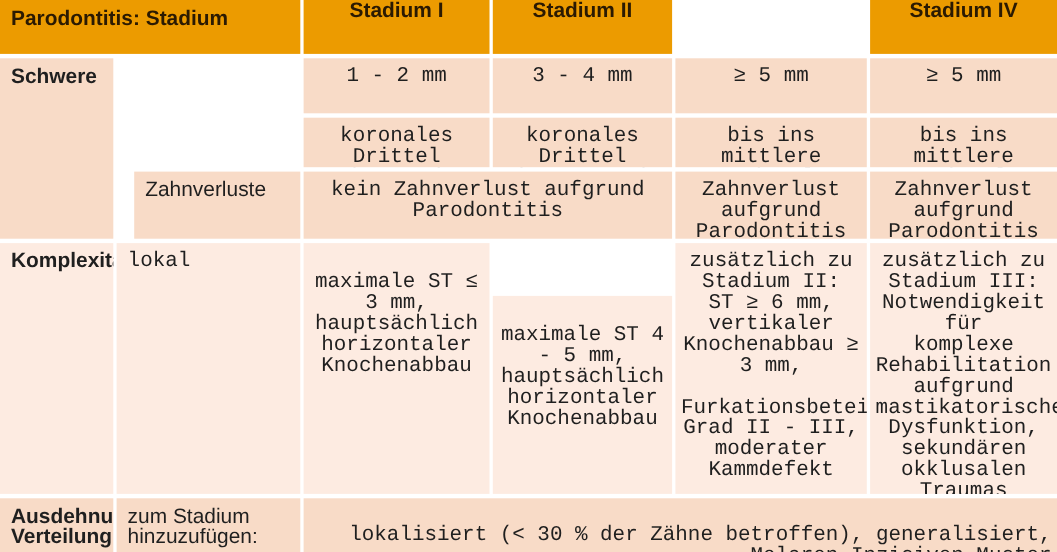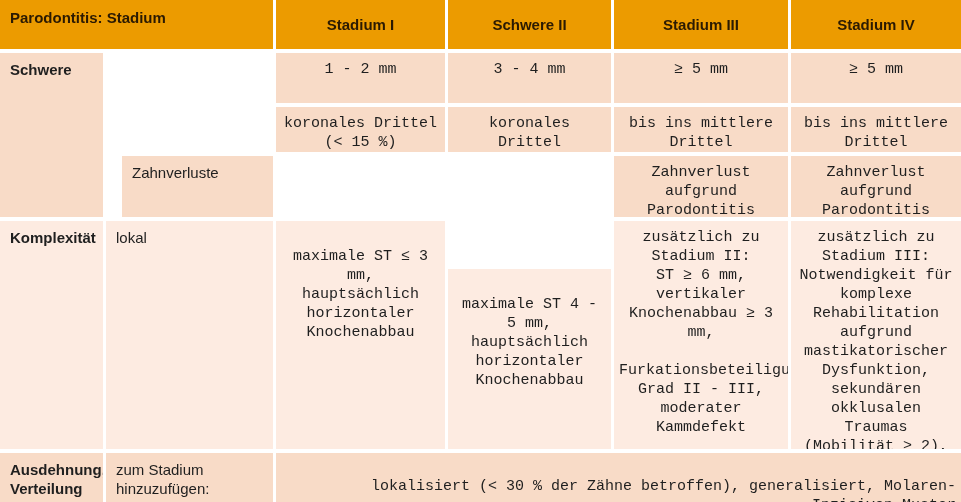--- a/index.html
+++ b/index.html
@@ -4,70 +4,70 @@
 <style>
   html,body{margin:0;padding:0;background:#ffffff;}
   .table{
     width:961px;height:502px;
     display:grid;
     grid-template-columns:103px 167px 169px 163px 174px 170px;
     grid-template-rows:49px 50px 45px 61px 228px 49px;
     column-gap:3px;row-gap:4px;
     background:#ffffff;
     font-family:"Liberation Sans","DejaVu Sans",sans-serif;
-    font-size:15px;line-height:19px;color:#1f1f1f;
+    font-size:19px;line-height:19px;color:#1f1f1f;
     box-sizing:border-box;
   }
   .cell{white-space:pre-line;box-sizing:border-box;overflow:hidden;}
-  .hdr{background:#EC9B00;color:#2b1a02;font-weight:bold;text-align:center;padding-top:15px;}
+  .hdr{background:#EC9B00;color:#2b1a02;font-weight:bold;text-align:center;padding-top:0;}
   .hdr-title{text-align:left;padding:8px 8px 0 10px;}
   .dark{background:#F8DBC7;}
   .light{background:#FDEBE1;}
   .lbl{text-align:left;padding:7px 8px 0 10px;}
   .bold{font-weight:bold;}
   .val{text-align:center;padding:7px 5px 0 5px;font-family:Liberation Mono, monospace;}
   .val-btm{text-align:right;padding-top:24px;}
 </style>
 </head>
 <body>
 
 <div class="table">
 
   <div class="cell hdr hdr-title" style="grid-column:1/3;grid-row:1;">Parodontitis: Stadium</div>
   <div class="cell hdr" style="grid-column:3;grid-row:1;">Stadium I</div>
-  <div class="cell hdr" style="grid-column:4;grid-row:1;">Schwere II</div>
-  <div class="cell hdr" style="grid-column:5;grid-row:1;">Stadium III</div>
+  <div class="cell hdr" style="grid-column:4;grid-row:1;">Stadium II</div>
   <div class="cell hdr" style="grid-column:6;grid-row:1;">Stadium IV</div>
 
   <div class="cell dark lbl bold" style="grid-column:1;grid-row:2/5;">Schwere</div>
 
   <div class="cell dark val" style="grid-column:3;grid-row:2;">1 - 2 mm</div>
   <div class="cell dark val" style="grid-column:4;grid-row:2;">3 - 4 mm</div>
   <div class="cell dark val" style="grid-column:5;grid-row:2;">≥ 5 mm</div>
   <div class="cell dark val" style="grid-column:6;grid-row:2;">≥ 5 mm</div>
 
   <div class="cell dark val" style="grid-column:3;grid-row:3;">koronales Drittel
 (&lt; 15 %)</div>
   <div class="cell dark val" style="grid-column:4;grid-row:3;">koronales Drittel
 (15 - 33 %)</div>
   <div class="cell dark val" style="grid-column:5;grid-row:3;">bis ins mittlere Drittel
 und tiefer</div>
   <div class="cell dark val" style="grid-column:6;grid-row:3;">bis ins mittlere Drittel
 und tiefer</div>
 
   <div class="cell dark lbl" style="grid-column:2;grid-row:4;margin-left:16px;">Zahnverluste</div>
+  <div class="cell dark val" style="grid-column:3/5;grid-row:4;">kein Zahnverlust aufgrund Parodontitis</div>
   <div class="cell dark val" style="grid-column:5;grid-row:4;">Zahnverlust aufgrund
 Parodontitis
 von ≤ 4 Zähnen</div>
   <div class="cell dark val" style="grid-column:6;grid-row:4;">Zahnverlust aufgrund
 Parodontitis
 von ≥ 5 Zähnen</div>
 
   <div class="cell light lbl bold" style="grid-column:1;grid-row:5;">Komplexität</div>
-  <div class="cell light lbl" style="grid-column:2;grid-row:5;">lokal</div>
+  <div class="cell light lbl" style="grid-column:2;grid-row:5;font-family:Liberation Mono, monospace;">lokal</div>
   <div class="cell light val" style="grid-column:3;grid-row:5;">
 maximale ST ≤ 3 mm,
 hauptsächlich
 horizontaler
 Knochenabbau</div>
   <div class="cell light val" style="grid-column:4;grid-row:5;margin-top:48px;">
 maximale ST 4 - 5 mm,
 hauptsächlich
 horizontaler
 Knochenabbau</div>

